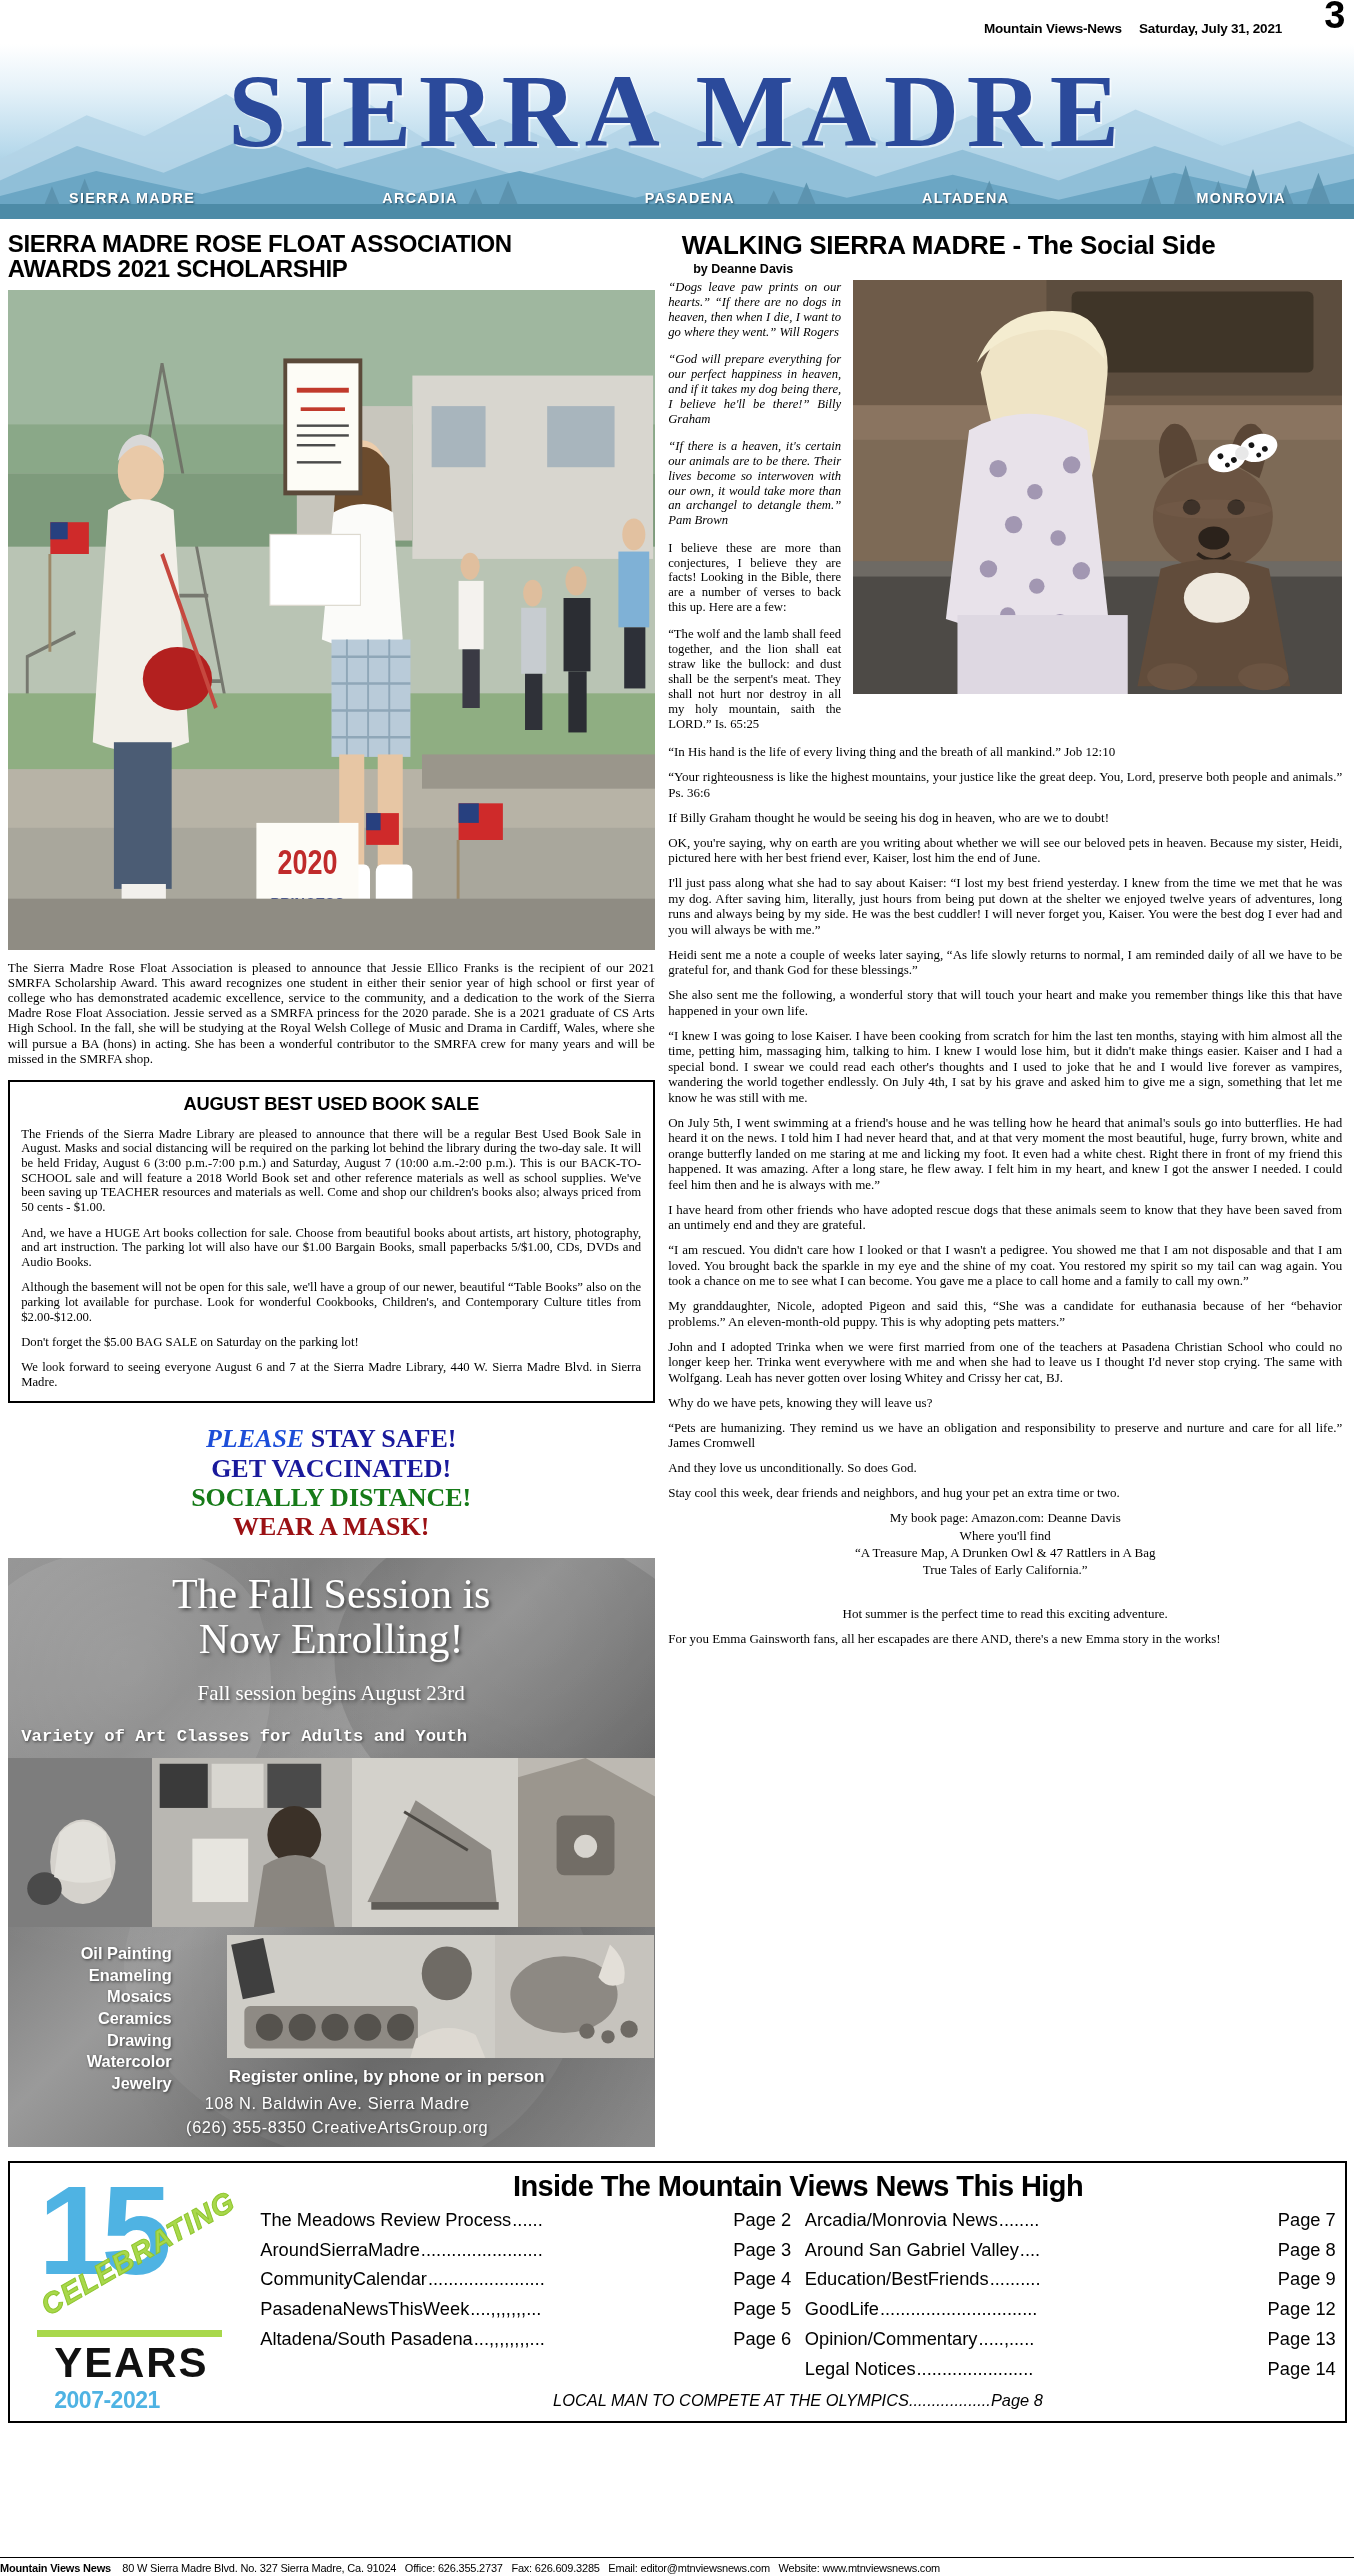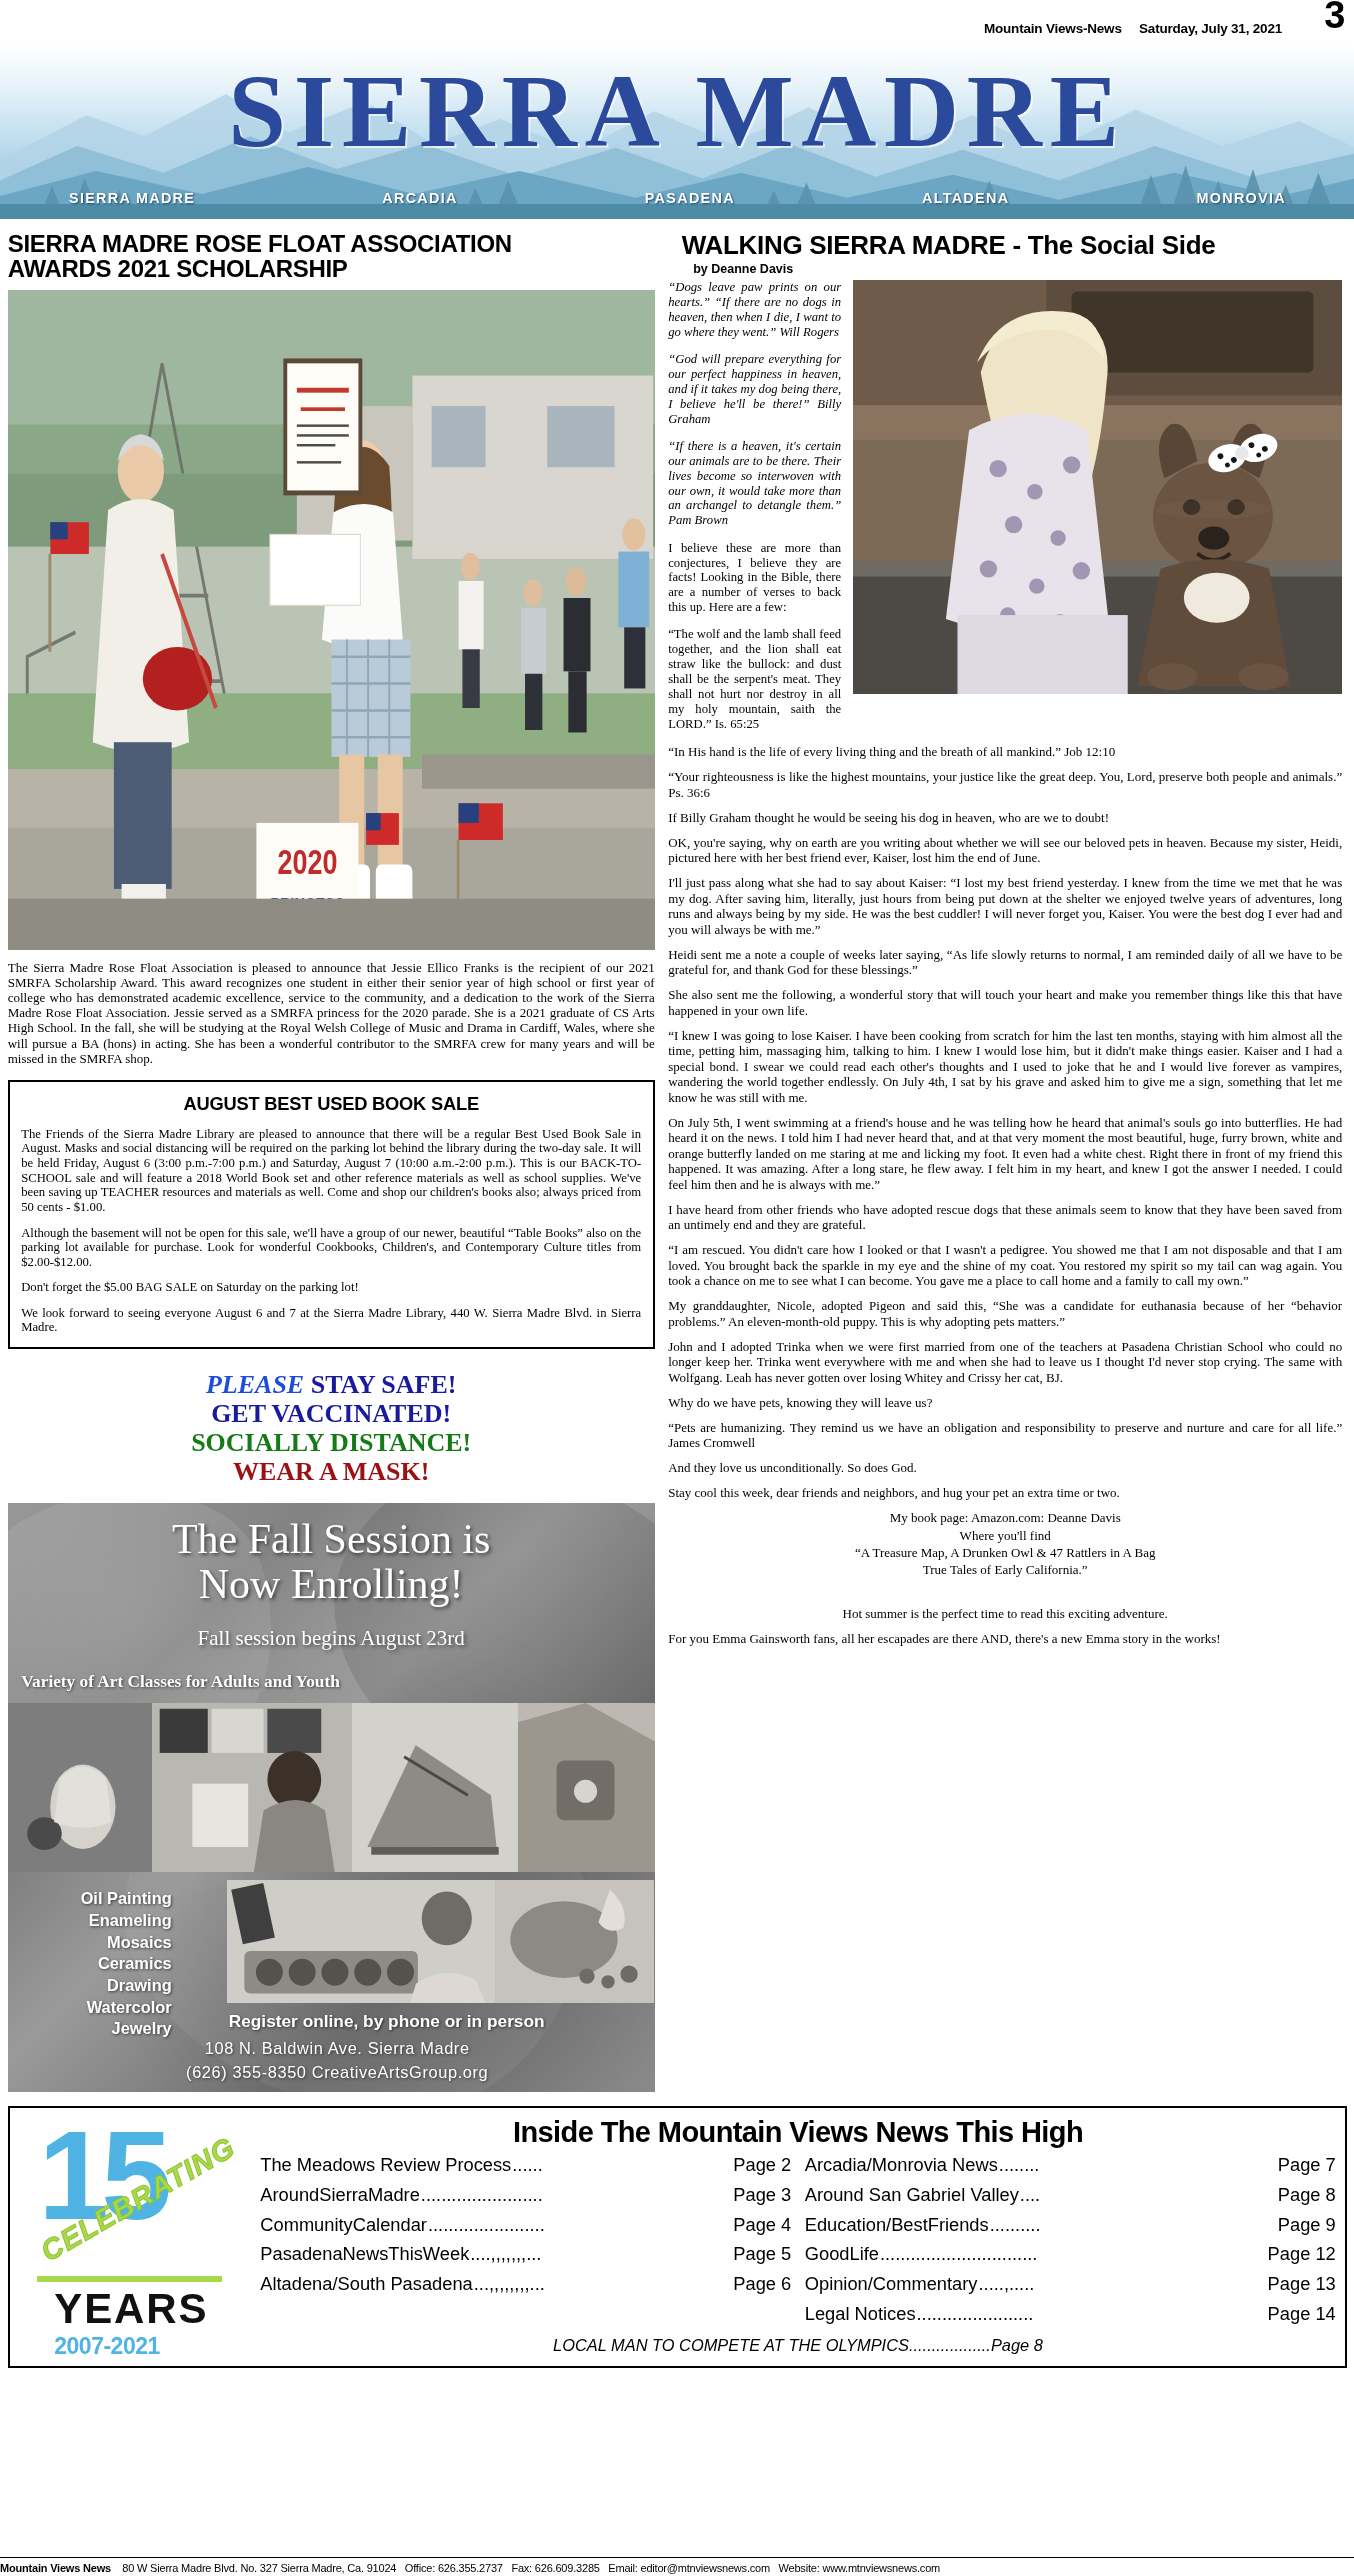--- a/index.html
+++ b/index.html
@@ -142,21 +142,21 @@
     font-family:"Liberation Serif", serif; font-size:42px; line-height:1.08;
     text-shadow:1.9px 1.9px 3.8px rgba(0,0,0,.55); z-index:3;
   }
   .cag-t2 {
     position:absolute; top:123px; left:0; right:0; text-align:center;
     font-family:Liberation Serif, serif; font-size:21px;
     text-shadow:1.9px 1.9px 3.8px rgba(0,0,0,.5); z-index:3;
   }
   .cag-t3 {
     position:absolute; top:169px; left:13.5px;
-    font-family:Liberation Serif, serif; font-weight:bold; font-size:17.3px;
+    font-family:Liberation Mono, monospace; font-weight:bold; font-size:17.3px;
     text-shadow:1px 1px 2.9px rgba(0,0,0,.6); z-index:3;
   }
   .cag-strip {
     position:absolute; top:200px; left:0; width:100%; height:169px;
     display:flex; z-index:2;
   }
   .cag-strip > div { height:100%; }
   .cag-list {
     position:absolute; left:29px; top:385px; z-index:3;
     font-family:"Liberation Sans", sans-serif; font-weight:bold;
@@ -421,20 +421,21 @@
         </g>
         <rect x="0" y="498" width="672" height="42" fill="#8f8c83"></rect>
       </svg>
     </div>
 
     <p class="body">The Sierra Madre Rose Float Association is pleased to announce that Jessie Ellico Franks is the recipient of our 2021 SMRFA Scholarship Award. This award recognizes one student in either their senior year of high school or first year of college who has demonstrated academic excellence, service to the community, and a dedication to the work of the Sierra Madre Rose Float Association.  Jessie served as a SMRFA princess for the 2020 parade.  She is a 2021 graduate of CS Arts High School. In the fall, she will be studying at the Royal Welsh College of Music and Drama in Cardiff, Wales, where she will pursue a BA (hons) in acting. She has been a wonderful contributor to the SMRFA crew for many years and will be missed in the SMRFA shop.</p>
 
     <div class="box">
       <h3>AUGUST BEST USED BOOK SALE</h3>
       <p>The Friends of the Sierra Madre Library are pleased to announce that there will be a regular Best Used Book Sale in August.  Masks and social distancing will be required on the parking lot behind the library during the two-day sale.  It will be held Friday, August 6 (3:00 p.m.-7:00 p.m.) and Saturday, August 7 (10:00 a.m.-2:00 p.m.).  This is our BACK-TO-SCHOOL sale and will feature a 2018 World Book set and other reference materials as well as school supplies. We've been saving up TEACHER resources and materials as well. Come and shop our children's books also; always priced from 50 cents - $1.00.</p>
+      <p>And, we have a HUGE Art books collection for sale. Choose from beautiful books about artists, art history, photography, and art instruction.  The parking lot will also have our $1.00 Bargain Books, small paperbacks 5/$1.00, CDs, DVDs and Audio Books.</p>
       <p>Although the basement will not be open for this sale, we'll have a group of our newer, beautiful “Table Books” also on the parking lot available for purchase.  Look for wonderful Cookbooks, Children's, and Contemporary Culture titles from $2.00-$12.00.</p>
       <p>Don't forget the $5.00 BAG SALE on Saturday on the parking lot!</p>
       <p>We look forward to seeing everyone August 6 and 7 at the Sierra Madre Library, 440 W. Sierra Madre Blvd. in Sierra Madre.</p>
     </div>
 
     <div class="safety">
       <div class="s1">
         <span class="it">PLEASE</span>
         <span class="bl">STAY SAFE!</span>
       </div>

